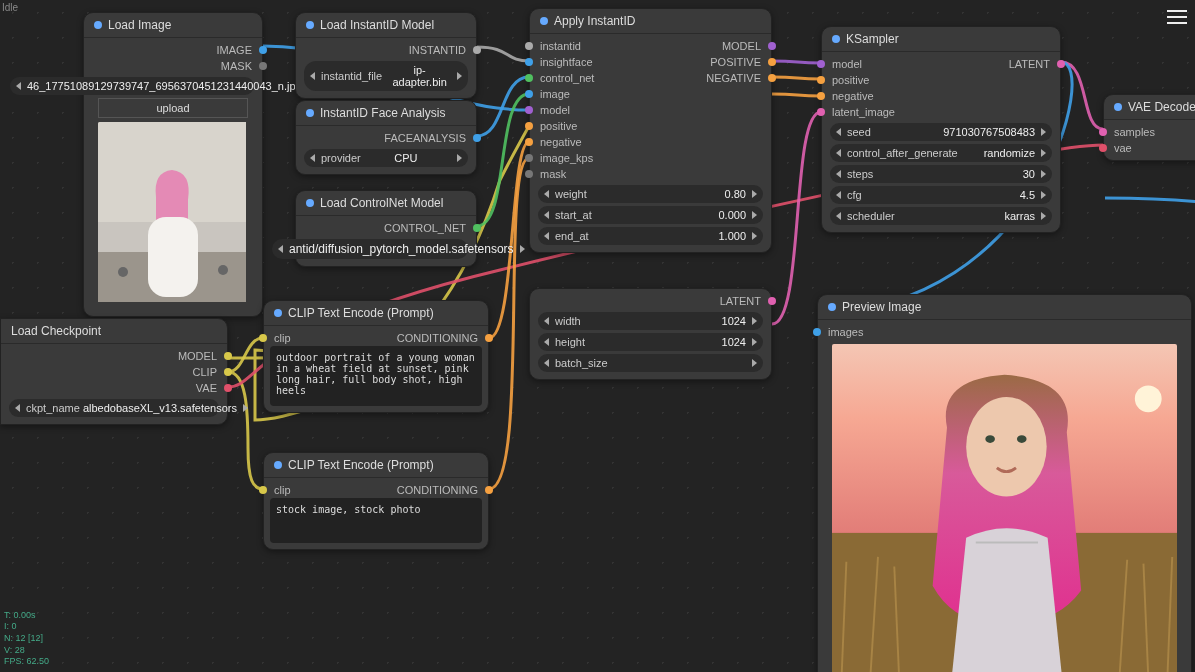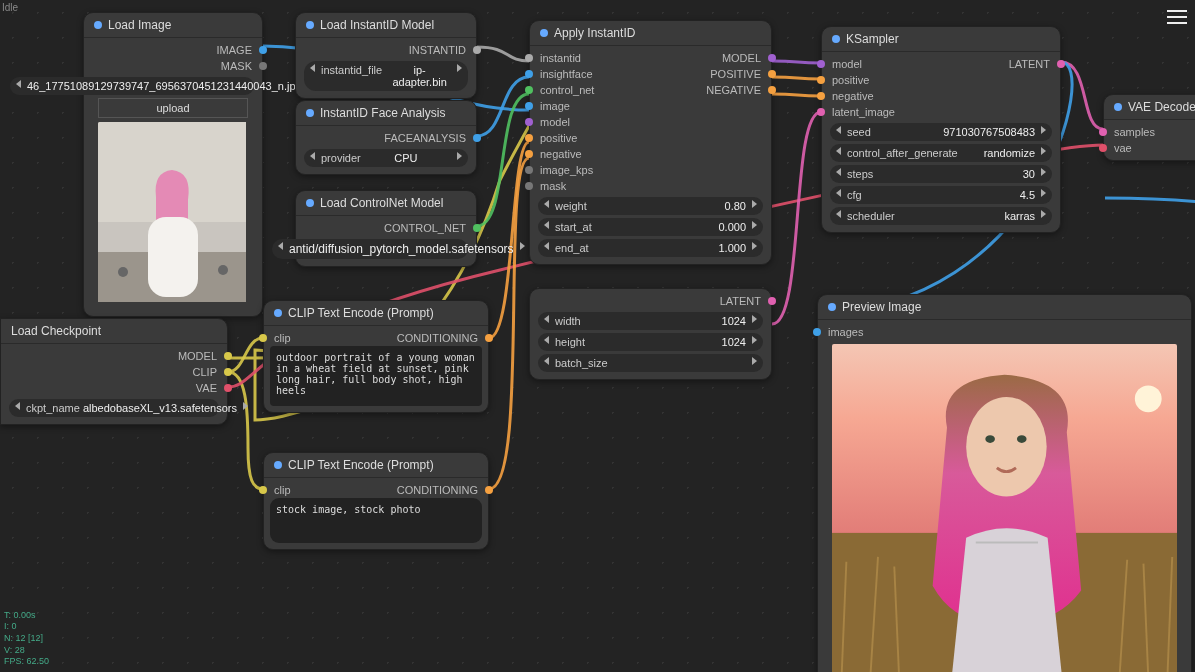--- a/index.html
+++ b/index.html
@@ -12,21 +12,21 @@
 .node{position:absolute;background:#3a3a3a;border:1px solid #222;border-radius:10px;box-shadow:0 2px 6px rgba(0,0,0,.4)}
 .node-hdr{padding:5px 10px;border-bottom:1px solid #2a2a2a;display:flex;align-items:center;gap:6px;border-radius:10px 10px 0 0}
 .node-hdr .dot{width:8px;height:8px;border-radius:50%;background:#6af}
 .node-title{font-size:12px;color:#ddd}
 .node-body{padding:4px 6px}
 .slot{display:flex;align-items:center;padding:2px 4px;font-size:11px;color:#bbb;position:relative;min-height:16px}
 .slot.out{justify-content:flex-end;text-align:right}
 .slot .port{width:8px;height:8px;border-radius:50%;position:absolute;top:50%;transform:translateY(-50%)}
 .slot.in .port{left:-11px}
 .slot.out .port{right:-11px}
-.widget{display:flex;background:#2b2b2b;border-radius:12px;padding:3px 6px;margin:3px 2px;font-size:11px;color:#ccc;position:relative}
+.widget{display:flex;align-items:center;background:#2b2b2b;border-radius:12px;padding:3px 6px;margin:3px 2px;font-size:11px;color:#ccc;position:relative}
 .widget .arr{width:0;height:0;border-top:4px solid transparent;border-bottom:4px solid transparent}
 .widget .arr.l{border-right:5px solid #aaa;margin-right:6px}
 .widget .arr.r{border-left:5px solid #aaa;margin-left:6px}
 .widget .wlabel{flex:0 0 auto}
 .widget .wval{flex:1;text-align:right;color:#eee}
 .widget.combo .wval{text-align:center;flex:1}
 .textarea{background:#222;color:#ddd;border:none;border-radius:4px;padding:6px;width:100%;font-family:monospace;font-size:10px;resize:none;min-height:60px}
 .upload-btn{display:block;margin:2px 8px;padding:3px;text-align:center;background:#3a3a3a;border:1px solid #555;border-radius:0;color:#ddd;cursor:pointer;font-size:11px}
 .img-preview{margin:4px 8px 8px;border-radius:2px;overflow:hidden}
 svg.wires{position:absolute;inset:0;pointer-events:none;width:100%;height:100%}
@@ -210,25 +210,25 @@
     <div style="display:flex;justify-content:space-between">
       <div class="slot in">
             <span class="port" style="background:#d8c84a"></span>
             <span>clip</span>
           </div>
       <div class="slot out">
             <span>CONDITIONING</span>
             <span class="port" style="background:#f5a040"></span>
           </div>
     </div>
-    <textarea class="textarea" style="min-height: 45px; border-radius: 9px;">stock image, stock photo</textarea>
-  </div>
-</div>
-
-<div class="node" style="left:529px;top:20px;width:243px">
+    <textarea class="textarea" style="min-height: 45px;">stock image, stock photo</textarea>
+  </div>
+</div>
+
+<div class="node" style="left:529px;top:8px;width:243px">
   <div class="node-hdr">
         <span class="dot"></span>
         <span class="node-title">Apply InstantID</span>
       </div>
   <div class="node-body">
     <div style="position:relative">
       <div class="slot in">
             <span class="port" style="background:#aaa"></span>
             <span>instantid</span>
           </div>

